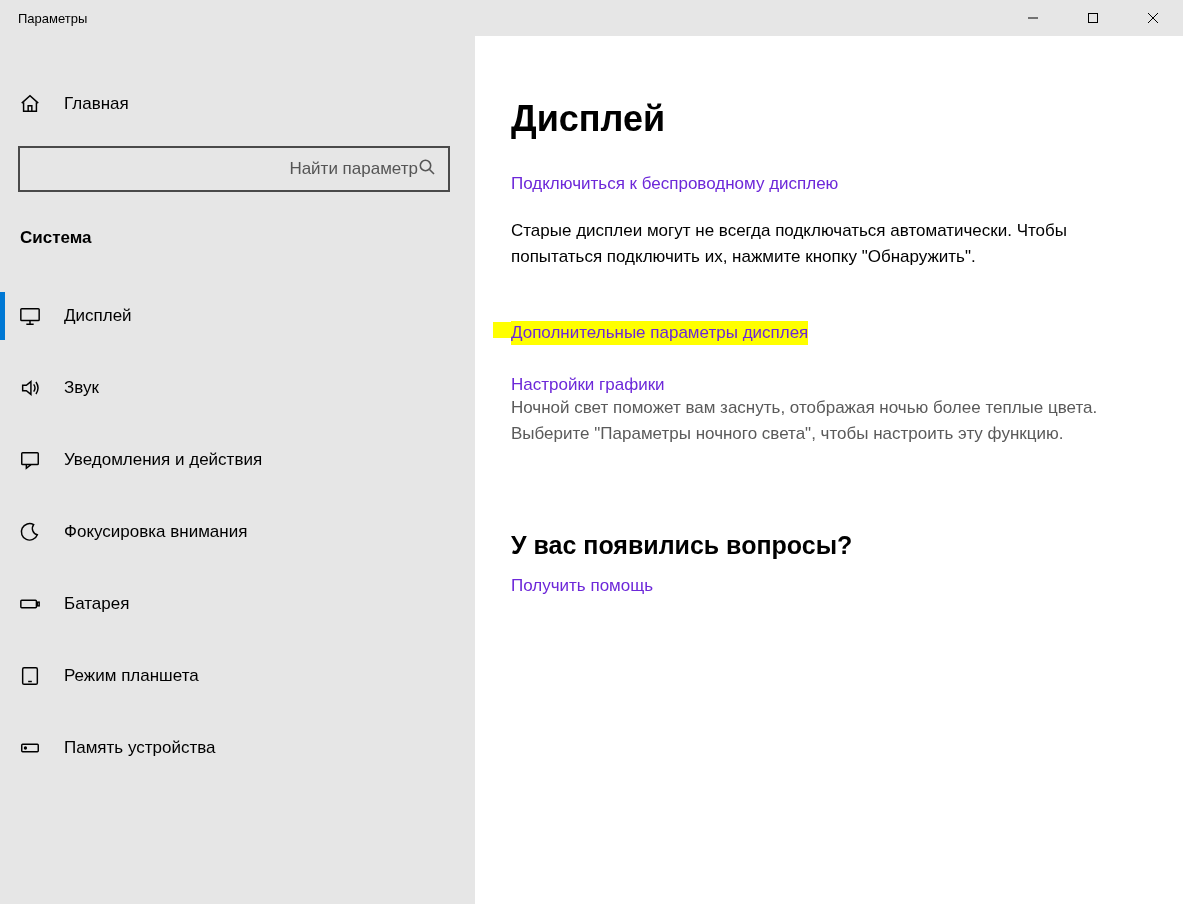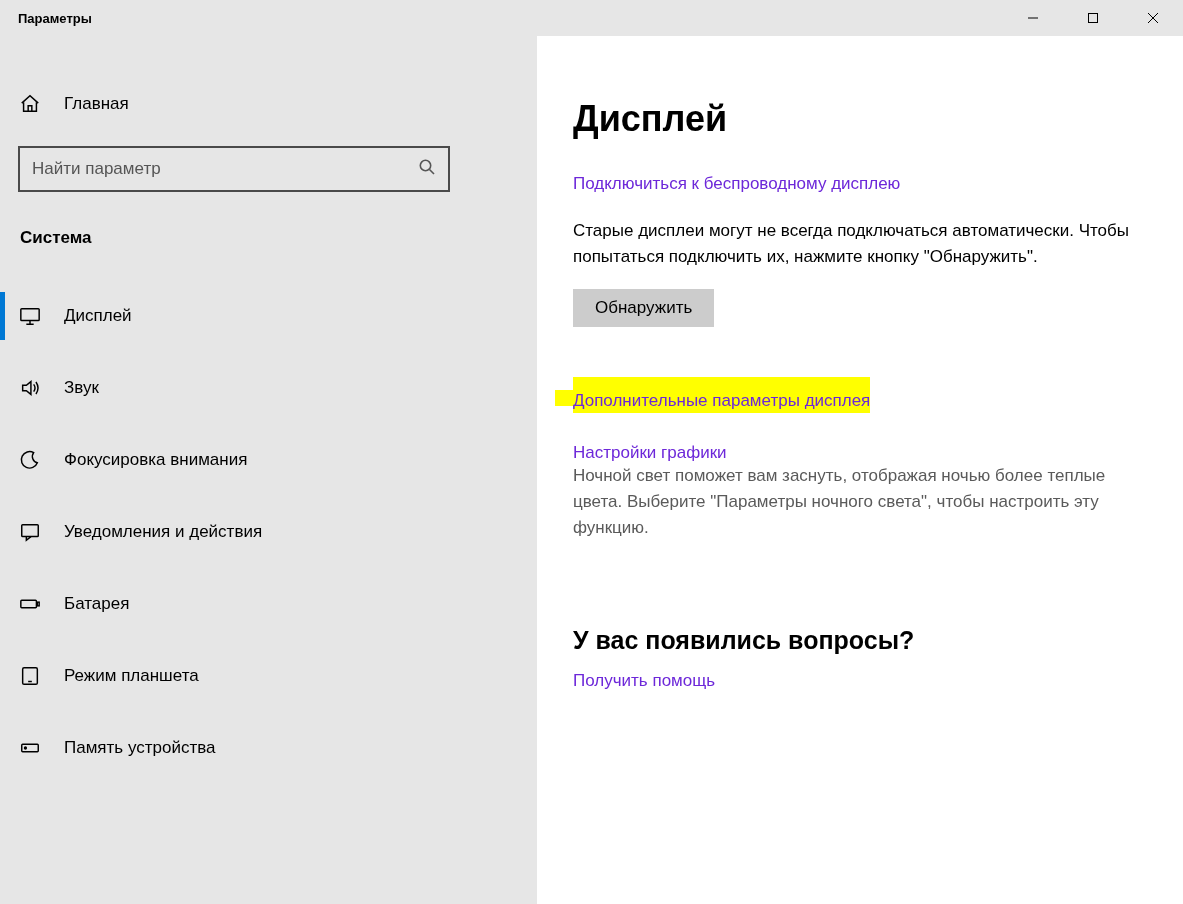--- a/index.html
+++ b/index.html
@@ -17,21 +17,20 @@
     width: 100%;
     height: 100%;
   }
   .titlebar {
     height: 36px;
     display: flex;
     align-items: center;
     justify-content: space-between;
     background: #e6e6e6;
     padding-left: 18px;
-    font-weight: bold;
   }
   .titlebar-title {
     font-size: 13px;
     color: #000;
   }
   .window-controls {
     display: flex;
     height: 100%;
   }
   .win-btn {
@@ -44,21 +43,21 @@
     border: none;
     cursor: pointer;
   }
   .win-btn svg { width: 12px; height: 12px; }
   .body {
     display: flex;
     flex: 1;
     min-height: 0;
   }
   .sidebar {
-    width: 537px;
+    width: 475px;
     background: #e6e6e6;
     padding-top: 48px;
     display: flex;
     flex-direction: column;
   }
   .home-row {
     display: flex;
     align-items: center;
     padding: 8px 18px 8px 18px;
     margin-bottom: 22px;
@@ -87,20 +86,21 @@
     padding: 0 12px;
   }
   .search-input {
     flex: 1;
     border: none;
     background: transparent;
     font-size: 17px;
     color: #555;
     outline: none;
     font-family: inherit;
+    text-align: right;
   }
   .search-input::placeholder { color: #555; }
   .search-icon { width: 18px; height: 18px; }
   .section-header {
     font-size: 17px;
     font-weight: 600;
     color: #000;
     padding: 8px 4px 10px 20px;
     margin-bottom: 22px;
   }
@@ -145,21 +145,21 @@
   }
   .link {
     color: #6d28d9;
     font-size: 17px;
     cursor: pointer;
     display: inline-block;
     text-align: center;
   }
   .link.highlighted {
     background: #ffff00;
-    padding: 14px 0px 2px 0;
+    padding: 2px 0px 2px 0;
   }
   .highlight-pad {
     display: inline-block;
     background: #ffff00;
     width: 18px;
     height: 1em;
     vertical-align: baseline;
   }
   .desc {
     font-size: 17px;
@@ -265,37 +265,37 @@
                 <path d="M4 9 H8 L13 5 V19 L8 15 H4 Z"></path>
                 <path d="M16 8 Q19 12 16 16"></path>
                 <path d="M18.5 5.5 Q23 12 18.5 18.5"></path>
               </svg>
           </span>
           <span class="label">Звук</span>
         </div>
         <div class="nav-item">
           <span class="icon">
             <svg viewBox="0 0 24 24" width="22" height="22" fill="none" stroke="#000" stroke-width="1.6">
-                <path d="M16 4 A9 9 0 1 0 20 15 A7 7 0 0 1 16 4 Z"></path>
-              </svg>
-          </span>
-          <span class="label">Фокусировка внимания</span>
-        </div>
-        <div class="nav-item">
-          <span class="icon">
-            <svg viewBox="0 0 24 24" width="22" height="22" fill="none" stroke="#000" stroke-width="1.6">
                 <rect x="3" y="4" width="18" height="13" rx="1"></rect>
                 <path d="M8 17 L8 21 L13 17"></path>
               </svg>
           </span>
           <span class="label">Уведомления и действия</span>
         </div>
         <div class="nav-item">
           <span class="icon">
             <svg viewBox="0 0 24 24" width="22" height="22" fill="none" stroke="#000" stroke-width="1.6">
+                <path d="M16 4 A9 9 0 1 0 20 15 A7 7 0 0 1 16 4 Z"></path>
+              </svg>
+          </span>
+          <span class="label">Фокусировка внимания</span>
+        </div>
+        <div class="nav-item">
+          <span class="icon">
+            <svg viewBox="0 0 24 24" width="22" height="22" fill="none" stroke="#000" stroke-width="1.6">
                 <rect x="2" y="8" width="17" height="8" rx="1"></rect>
                 <rect x="20" y="10" width="2" height="4"></rect>
               </svg>
           </span>
           <span class="label">Батарея</span>
         </div>
         <div class="nav-item">
           <span class="icon">
             <svg viewBox="0 0 24 24" width="22" height="22" fill="none" stroke="#000" stroke-width="1.6">
                 <rect x="4" y="3" width="16" height="18" rx="1.5"></rect>
@@ -318,21 +318,20 @@
 
     <div class="content">
       <h1 class="page-title">Дисплей</h1>
 
       <div class="link-row">
         <span class="link">Подключиться к беспроводному дисплею</span>
       </div>
 
       <p class="desc">Старые дисплеи могут не всегда подключаться автоматически. Чтобы попытаться подключить их, нажмите кнопку "Обнаружить".</p>
 
-      <button class="detect-btn">Обнаружить</button>
 
       <div class="link-row first-after-btn" style="margin-left:-18px;">
         <span class="highlight-pad"></span><span class="link highlighted">Дополнительные параметры дисплея</span>
       </div>
 
       <div class="link-row" style="margin-top:30px;">
         <span class="link">Настройки графики</span>
       </div>
 
       <p class="sub-desc">Ночной свет поможет вам заснуть, отображая ночью более теплые цвета. Выберите "Параметры ночного света", чтобы настроить эту функцию.</p>

